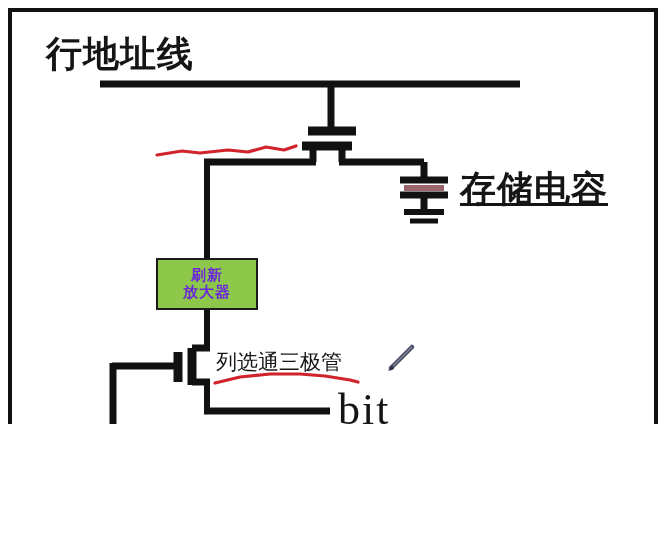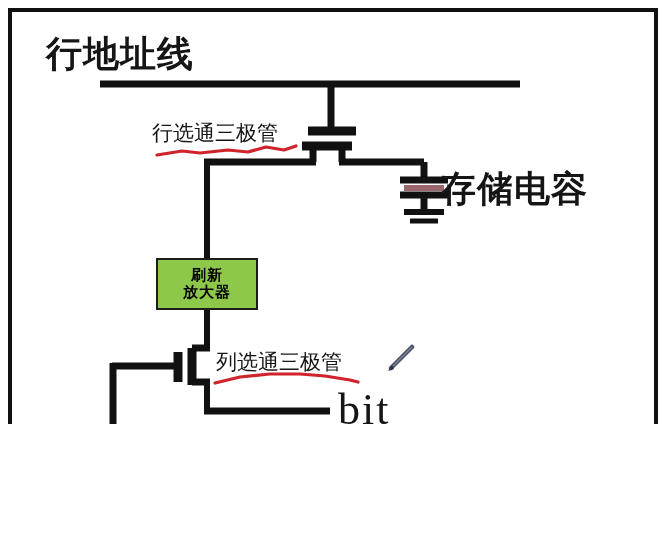--- a/index.html
+++ b/index.html
@@ -62,21 +62,21 @@
     top: 258px;
     width: 102px;
     height: 52px;
     background: #8DC84B;
     border: 2px solid #1b1b1b;
     box-sizing: border-box;
     display: flex;
     flex-direction: column;
     align-items: center;
     justify-content: center;
-    color: #000000;
+    color: #6d28d9;
     font-weight: bold;
     font-size: 15px;
     line-height: 1.15;
     letter-spacing: 1px;
   }
   .amp-line { display: block; }
 </style>
 </head>
 <body>
 
@@ -139,23 +139,22 @@
 
     <g>
       <line x1="391" y1="368" x2="412" y2="347" stroke="#4a4f63" stroke-width="4.5" stroke-linecap="round"></line>
       <line x1="393" y1="366" x2="412" y2="347" stroke="#7b8096" stroke-width="1.6"></line>
       <path d="M 388 371 L 392 365 L 394 369 Z" fill="#2b3148"></path>
     </g>
   </svg>
 
   <div class="label label-big" style="left:46px; top:36px;">行地址线</div>
 
-  <div class="label label-mid" style="left:152px; top:123px;">行选通三极管</div>
 
-  <div class="label label-big" style="left:440px; top:171px;">存储电容</div>
+  <div class="label label-big" style="left:460px; top:171px;text-decoration:underline;">存储电容</div>
 
   <div class="amp-box">
     <span class="amp-line">刷新</span>
     <span class="amp-line">放大器</span>
   </div>
 
   <div class="label label-mid" style="left:216px; top:352px;">列选通三极管</div>
 
   <div class="label label-bit" style="left:338px; top:388px;">bit</div>
 

